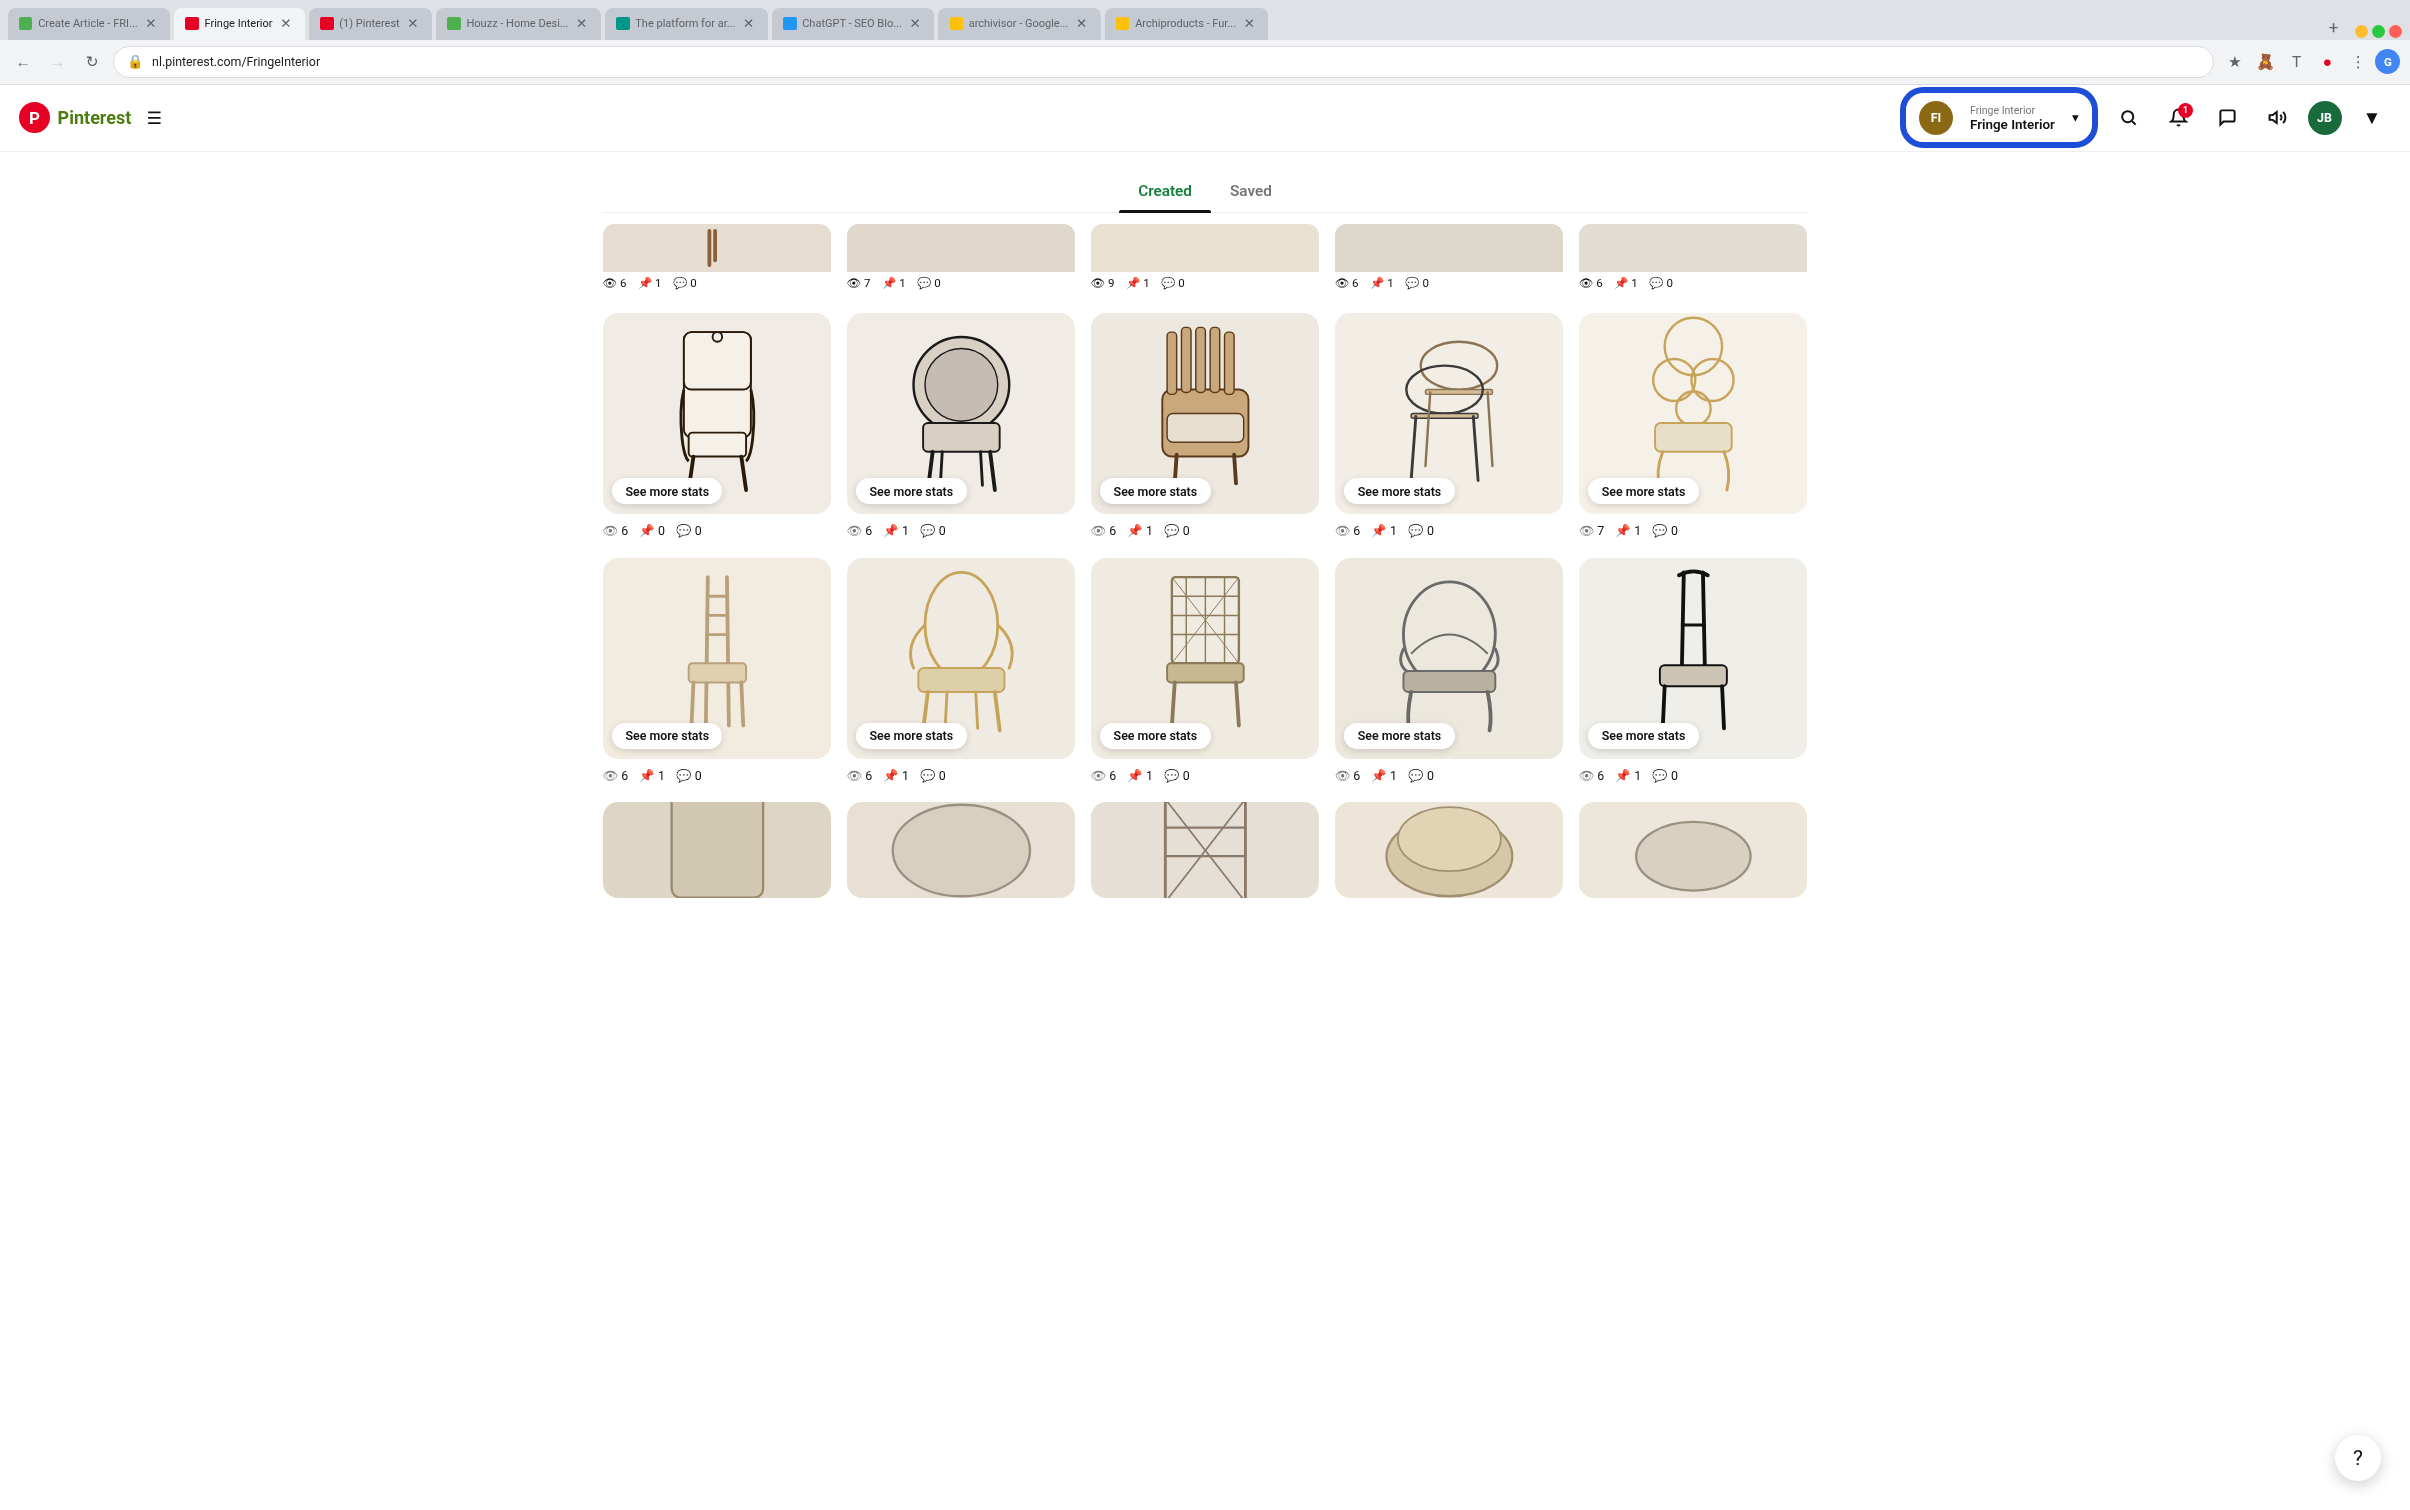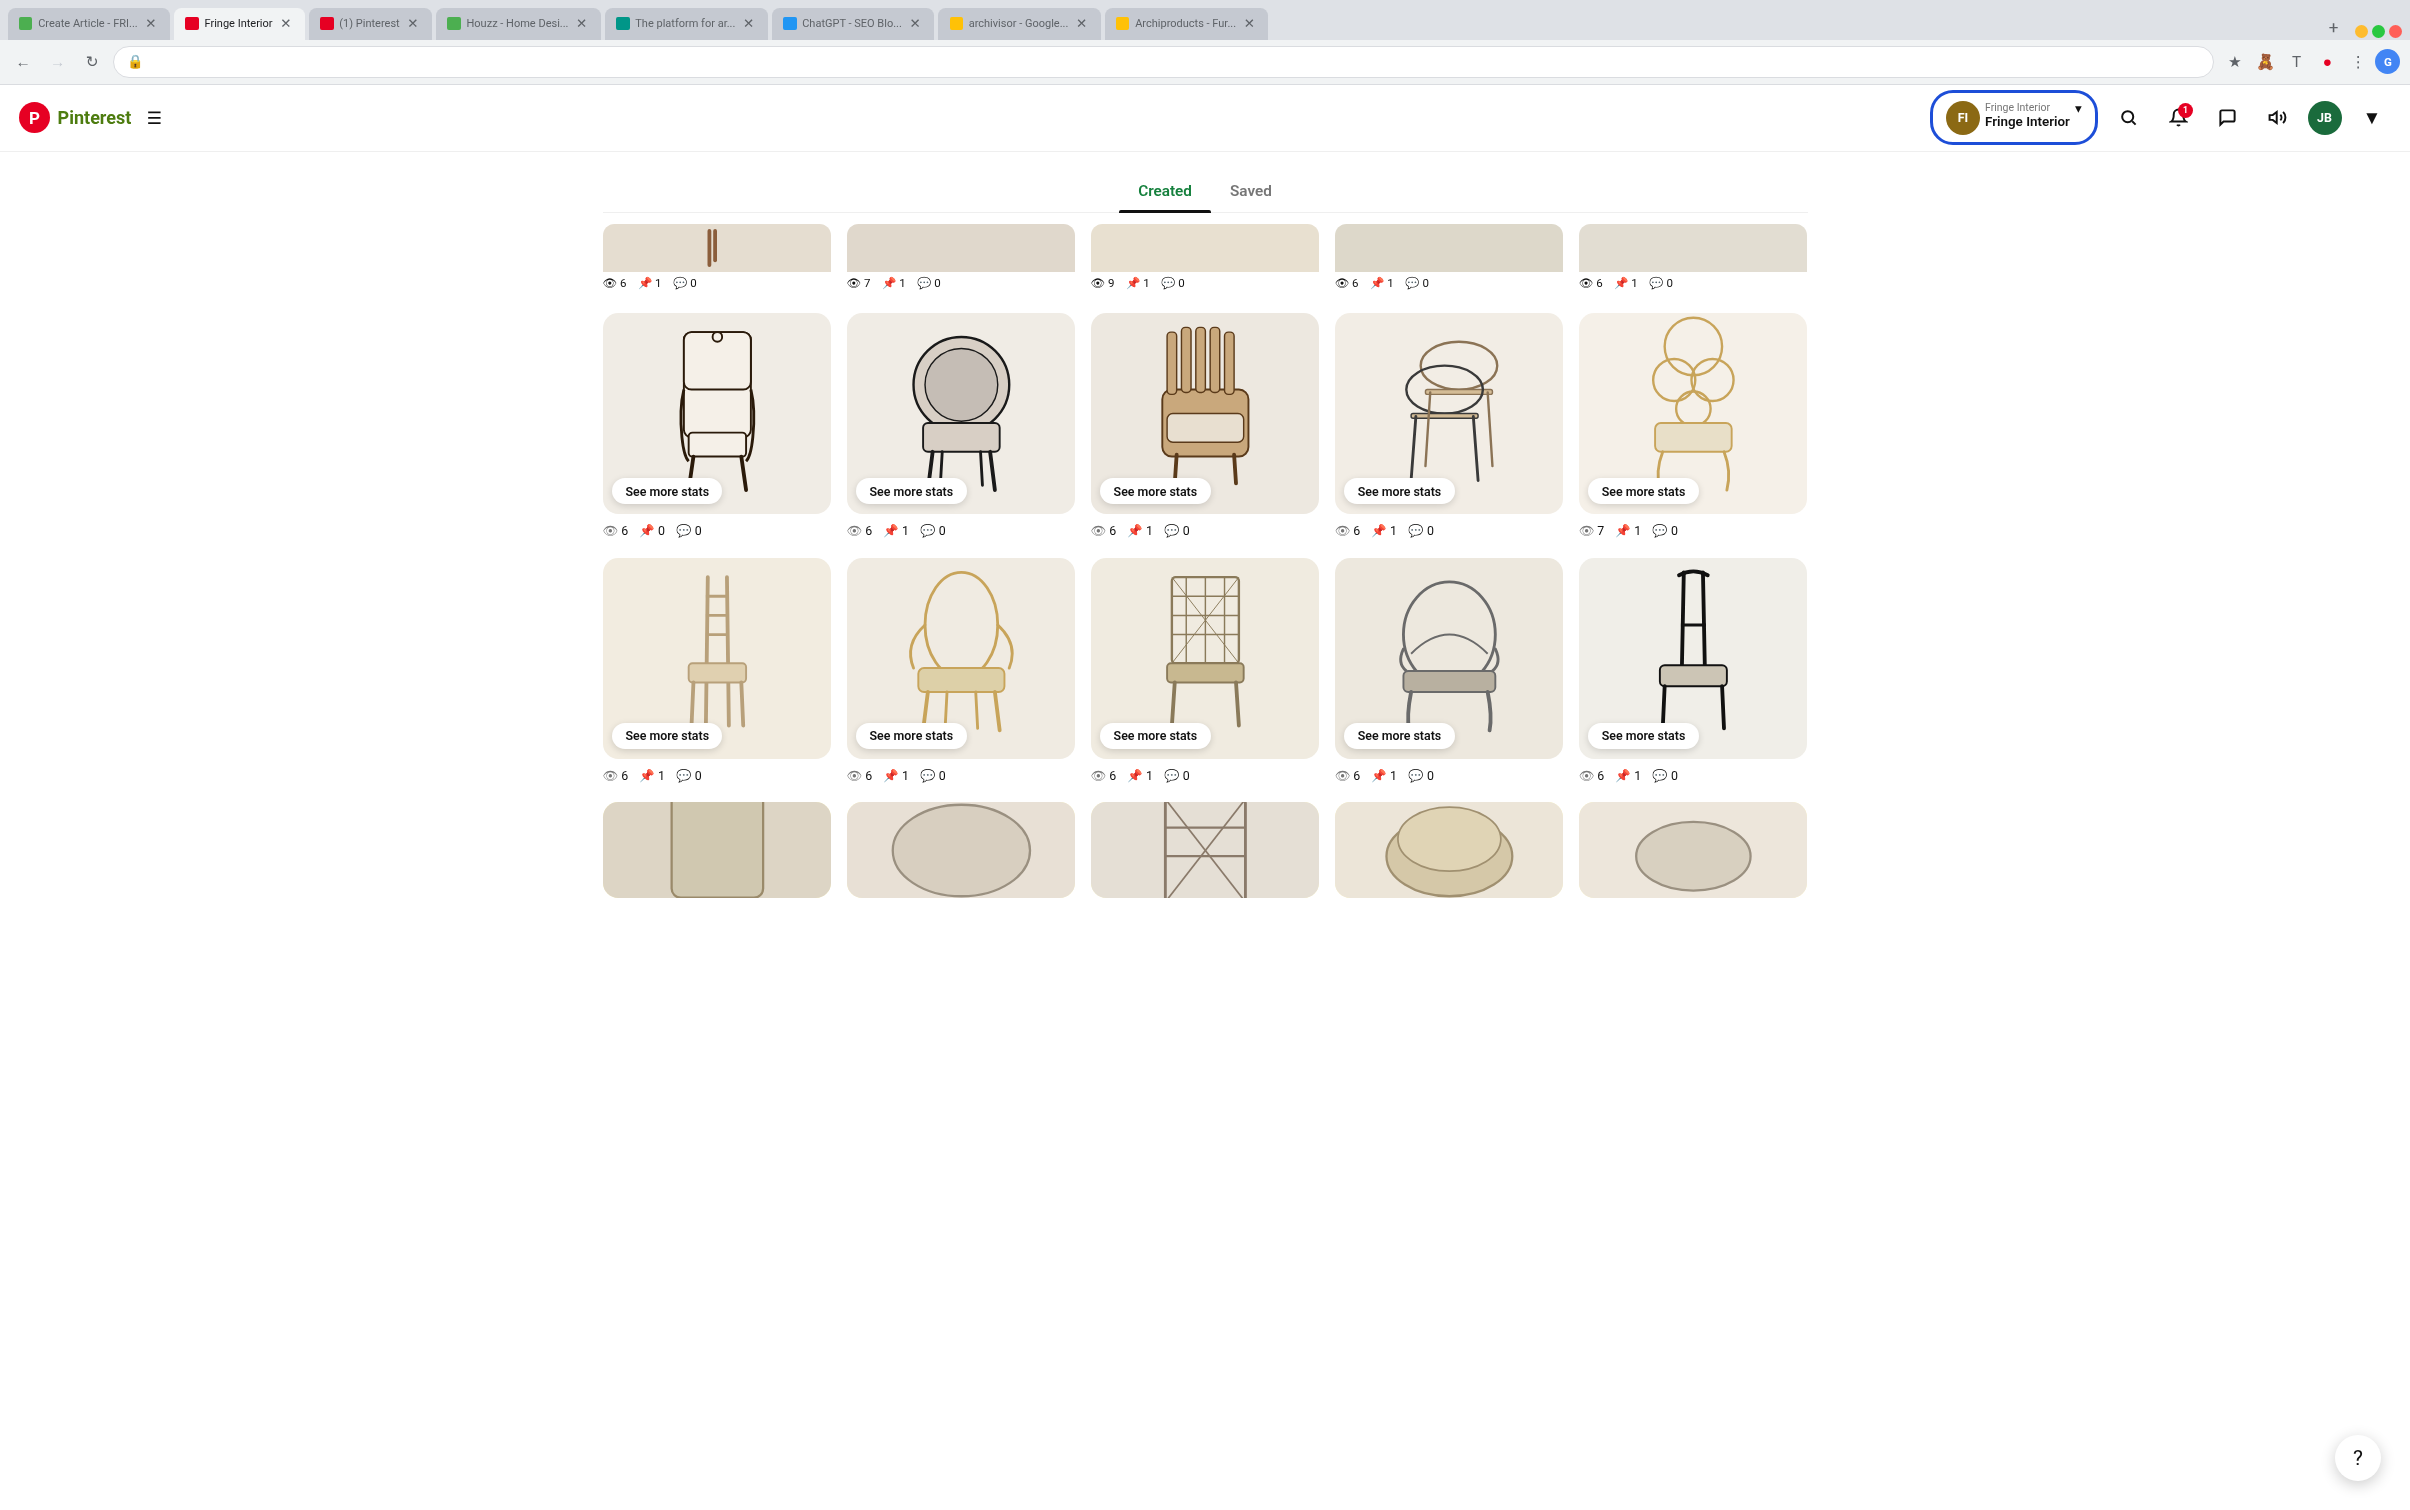--- a/index.html
+++ b/index.html
@@ -28,21 +28,21 @@
 
     
     .pinterest-app { min-height: calc(100vh - 76px); background: #fff; }
     .pinterest-header { display: flex; align-items: center; padding: 0 19px; height: 67px; border-bottom: 1px solid #efefef; position: sticky; top: 0; background: #fff; z-index: 100; }
     .pinterest-logo { display: flex; align-items: center; gap: 7.6px; margin-right: 15.3px; }
     .pinterest-p { width: 31px; height: 31px; background: #e60023; border-radius: 50%; display: flex; align-items: center; justify-content: center; color: #fff; font-size: 17px; font-weight: bold; }
     .pinterest-wordmark { font-size: 18px; font-weight: bold; color: #4d7c0f; }
     .hamburger { font-size: 17px; color: #111; cursor: pointer; margin-right: 11.5px; }
     .header-spacer { flex: 1; }
     .header-right { display: flex; align-items: center; gap: 11.5px; }
-    .account-switcher { display: flex; gap: 5px; padding: 7.6px 13.4px; border: 3px solid #1d4ed8; border-radius: 23px; cursor: pointer; }
+    .account-switcher { display: flex; align-items: center; gap: 17px; padding: 7.6px 13.4px; border: 6px solid #1d4ed8; border-radius: 23px; cursor: pointer; }
     .account-avatar { width: 34px; height: 34px; border-radius: 50%; background: #8b6914; display: flex; align-items: center; justify-content: center; color: #fff; font-size: 12.4px; font-weight: bold; overflow: hidden; }
     .account-info { display: flex; flex-direction: column; }
     .account-top { font-size: 10.5px; color: #767676; }
     .account-name { font-size: 13.4px; font-weight: 600; color: #111; }
     .chevron-down { color: #111; font-size: 13.4px; }
     .header-icon-btn { width: 38px; height: 38px; border-radius: 50%; display: flex; align-items: center; justify-content: center; cursor: pointer; color: #111; font-size: 19px; position: relative; }
     .notification-badge { position: absolute; top: 3.8px; right: 3.8px; width: 15.3px; height: 15.3px; background: #e60023; border-radius: 50%; color: #fff; font-size: 8.6px; display: flex; align-items: center; justify-content: center; font-weight: bold; }
     .user-avatar-btn { width: 34px; height: 34px; border-radius: 50%; background: #1a6b3c; display: flex; align-items: center; justify-content: center; color: #fff; font-size: 12.4px; font-weight: bold; cursor: pointer; }
 
     
@@ -131,20 +131,21 @@
       <div style="width:13.4px;height:13.4px;background:#28c840;border-radius:50%;cursor:pointer;"></div>
       <div style="width:13.4px;height:13.4px;background:#ff5f57;border-radius:50%;cursor:pointer;"></div>
     </div>
   </div>
   <div class="address-bar-row">
     <div class="nav-btn">←</div>
     <div class="nav-btn disabled">→</div>
     <div class="nav-btn">↻</div>
     <div class="address-bar">
       <span class="address-icon">🔒</span>
+      <span class="address-text">nl.pinterest.com/FringeInterior</span>
     </div>
     <div class="toolbar-icons">
       <div class="toolbar-icon-btn">★</div>
       <div class="toolbar-icon-btn">🧸</div>
       <div class="toolbar-icon-btn">T</div>
       <div class="toolbar-icon-btn" style="color:#e60023;">●</div>
       <div class="toolbar-icon-btn">⋮</div>
       <div class="profile-circle">G</div>
     </div>
   </div>

